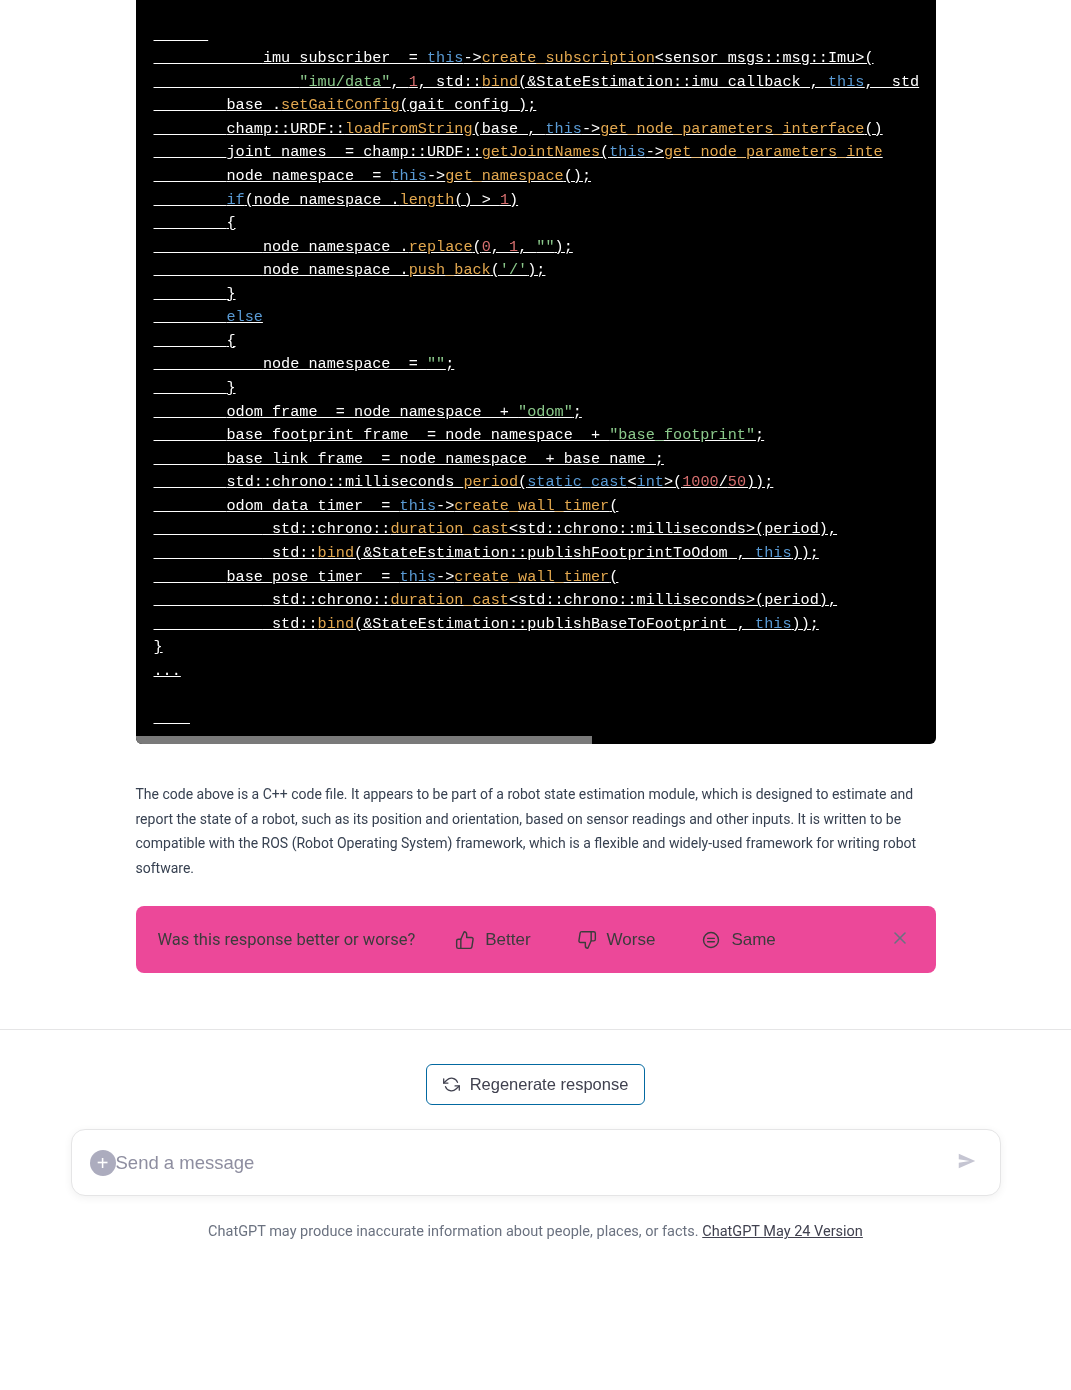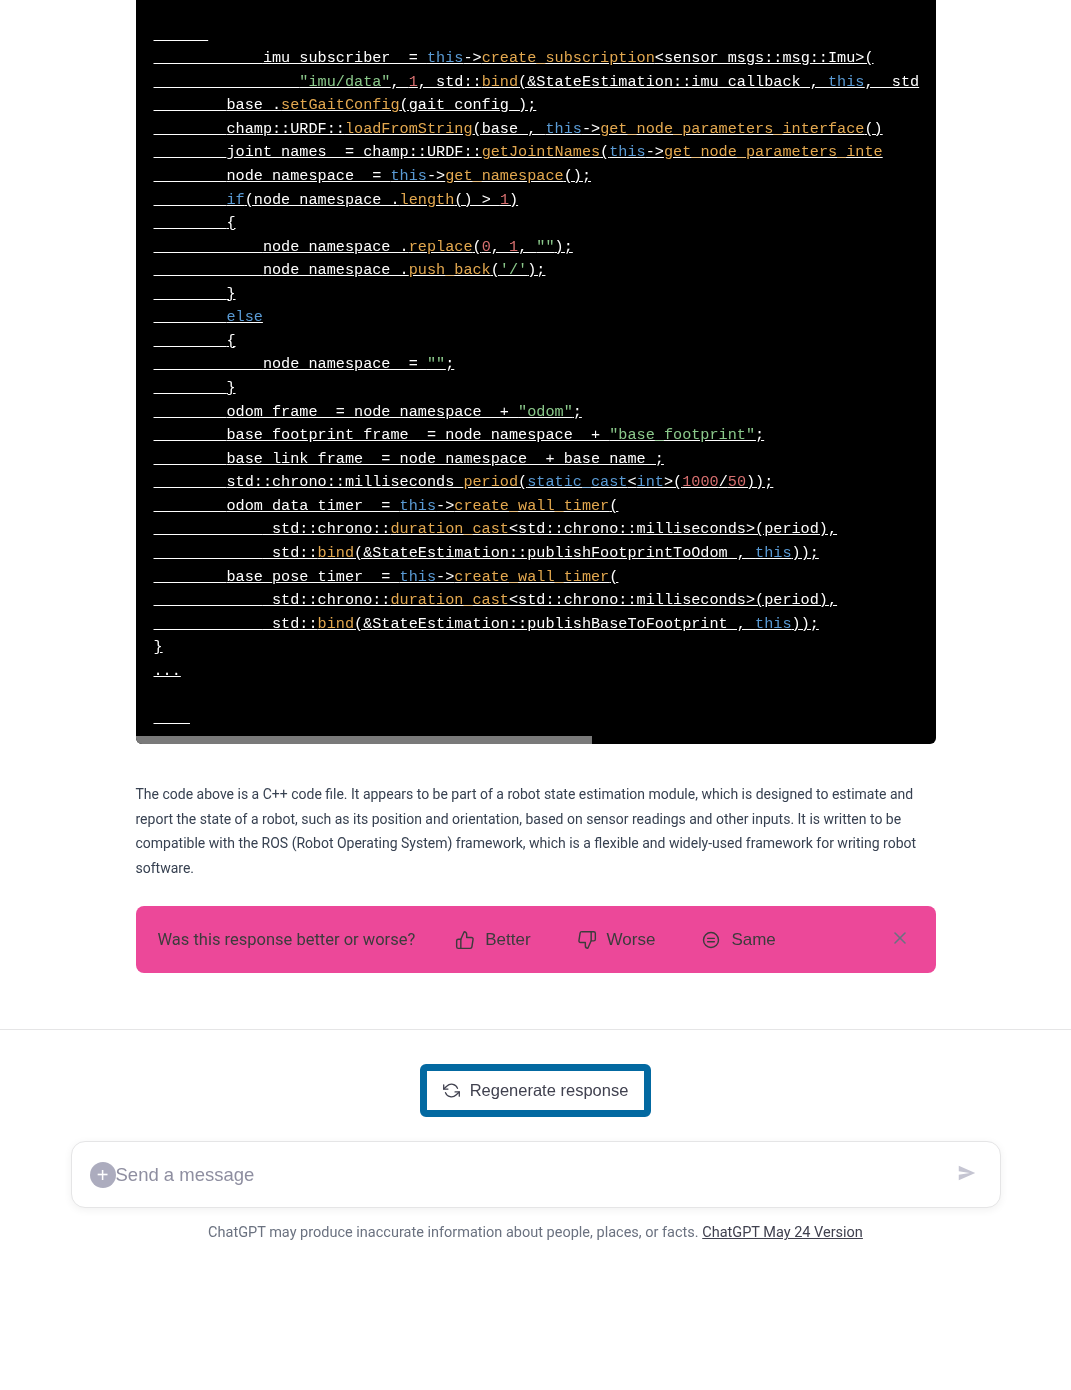--- a/index.html
+++ b/index.html
@@ -71,21 +71,21 @@
   .bottom-area {
     width: 100%;
     margin-top: 56px;
     border-top: 1px solid #e5e5e6;
     display: flex; flex-direction: column; align-items: center;
     padding-top: 34px;
     padding-bottom: 22px;
   }
   .regen-btn {
     display: inline-flex; align-items: center; gap: 10px;
-    border: 7px solid #0369a1; background: #fff; cursor: pointer;
+    border: 1px solid #0369a1; background: #fff; cursor: pointer;
     font-size: 16.5px; color: #40414f;
     padding: 10px 16px; border-radius: 6px;
   }
   .input-row {
     margin-top: 24px;
     width: 930px;
     border: 1px solid #e5e5e6;
     border-radius: 14px;
     box-shadow: 0 2px 8px rgba(0,0,0,0.06);
     display: flex; align-items: center;
@@ -101,21 +101,21 @@
     width: 26px; height: 26px; border-radius: 50%;
     background: #acacbe; color: #fff;
     display: inline-flex; align-items: center; justify-content: center;
     border: none; cursor: pointer; font-size: 20px; line-height: 1;
   }
   .send-btn {
     border: none; background: transparent; cursor: pointer;
     color: #c5c5d2; padding: 4px;
   }
   .disclaimer {
-    margin-top: 16px; font-size: 14.5px; color: #6b7280; text-align: center;
+    margin-top: 27px; font-size: 14.5px; color: #6b7280; text-align: center;
   }
   .disclaimer a { color: #40414f; text-decoration: underline; }
 </style>
 </head>
 <body>
 
 <div class="container">
   <div class="content">
     <div class="code-block" id="code-block">
       <div><span>            </span><span>imu_subscriber_ = </span><span class="tok-this">this</span><span>-&gt;</span><span class="tok-fn">create_subscription</span><span>&lt;sensor_msgs::msg::Imu&gt;(</span></div><div><span>                </span><span class="tok-str">"imu/data"</span><span>, </span><span class="tok-num">1</span><span>, std::</span><span class="tok-fn">bind</span><span>(&amp;StateEstimation::imu_callback_, </span><span class="tok-this">this</span><span>,  std</span></div><div><span>        </span><span>base_.</span><span class="tok-fn">setGaitConfig</span><span>(gait_config_);</span></div><div><span>        </span><span>champ::URDF::</span><span class="tok-fn">loadFromString</span><span>(base_, </span><span class="tok-this">this</span><span>-&gt;</span><span class="tok-fn">get_node_parameters_interface</span><span>()</span></div><div><span>        </span><span>joint_names_ = champ::URDF::</span><span class="tok-fn">getJointNames</span><span>(</span><span class="tok-this">this</span><span>-&gt;</span><span class="tok-fn">get_node_parameters_inte</span></div><div><span></span><span></span></div><div><span>        </span><span>node_namespace_ = </span><span class="tok-this">this</span><span>-&gt;</span><span class="tok-fn">get_namespace</span><span>();</span></div><div><span>        </span><span class="tok-kw">if</span><span>(node_namespace_.</span><span class="tok-prop">length</span><span>() &gt; </span><span class="tok-num">1</span><span>)</span></div><div><span>        </span><span>{</span></div><div><span>            </span><span>node_namespace_.</span><span class="tok-fn">replace</span><span>(</span><span class="tok-num">0</span><span>, </span><span class="tok-num">1</span><span>, </span><span class="tok-str">""</span><span>);</span></div><div><span>            </span><span>node_namespace_.</span><span class="tok-fn">push_back</span><span>(</span><span class="tok-str">'/'</span><span>);</span></div><div><span>        </span><span>}</span></div><div><span>        </span><span class="tok-kw">else</span></div><div><span>        </span><span>{</span></div><div><span>            </span><span>node_namespace_ = </span><span class="tok-str">""</span><span>;</span></div><div><span>        </span><span>}</span></div><div><span></span><span></span></div><div><span>        </span><span>odom_frame_ = node_namespace_ + </span><span class="tok-str">"odom"</span><span>;</span></div><div><span>        </span><span>base_footprint_frame_ = node_namespace_ + </span><span class="tok-str">"base_footprint"</span><span>;</span></div><div><span>        </span><span>base_link_frame_ = node_namespace_ + base_name_;</span></div><div><span></span><span></span></div><div><span>        </span><span>std::chrono::milliseconds </span><span class="tok-fn">period</span><span>(</span><span class="tok-kw">static_cast</span><span>&lt;</span><span class="tok-kw">int</span><span>&gt;(</span><span class="tok-num">1000</span><span>/</span><span class="tok-num">50</span><span>));</span></div><div><span></span><span></span></div><div><span>        </span><span>odom_data_timer_ = </span><span class="tok-this">this</span><span>-&gt;</span><span class="tok-fn">create_wall_timer</span><span>(</span></div><div><span>            </span><span> std::chrono::</span><span class="tok-fn">duration_cast</span><span>&lt;std::chrono::milliseconds&gt;(period),</span></div><div><span>            </span><span> std::</span><span class="tok-fn">bind</span><span>(&amp;StateEstimation::publishFootprintToOdom_, </span><span class="tok-this">this</span><span>));</span></div><div><span></span><span></span></div><div><span>        </span><span>base_pose_timer_ = </span><span class="tok-this">this</span><span>-&gt;</span><span class="tok-fn">create_wall_timer</span><span>(</span></div><div><span>            </span><span> std::chrono::</span><span class="tok-fn">duration_cast</span><span>&lt;std::chrono::milliseconds&gt;(period),</span></div><div><span>            </span><span> std::</span><span class="tok-fn">bind</span><span>(&amp;StateEstimation::publishBaseToFootprint_, </span><span class="tok-this">this</span><span>));</span></div><div><span></span><span>}</span></div><div><span></span><span>...</span></div><div class="hscroll"></div>

